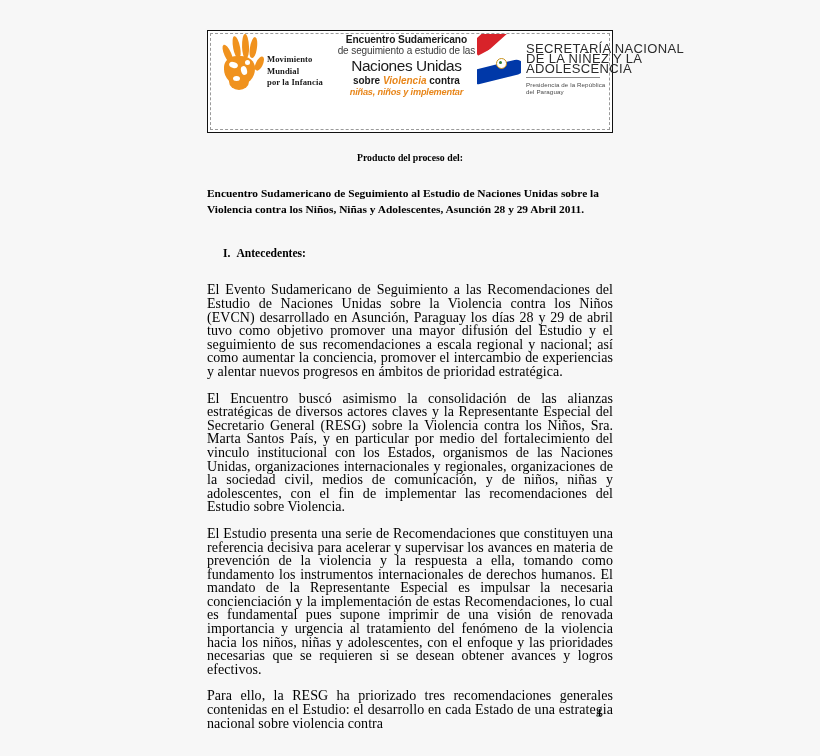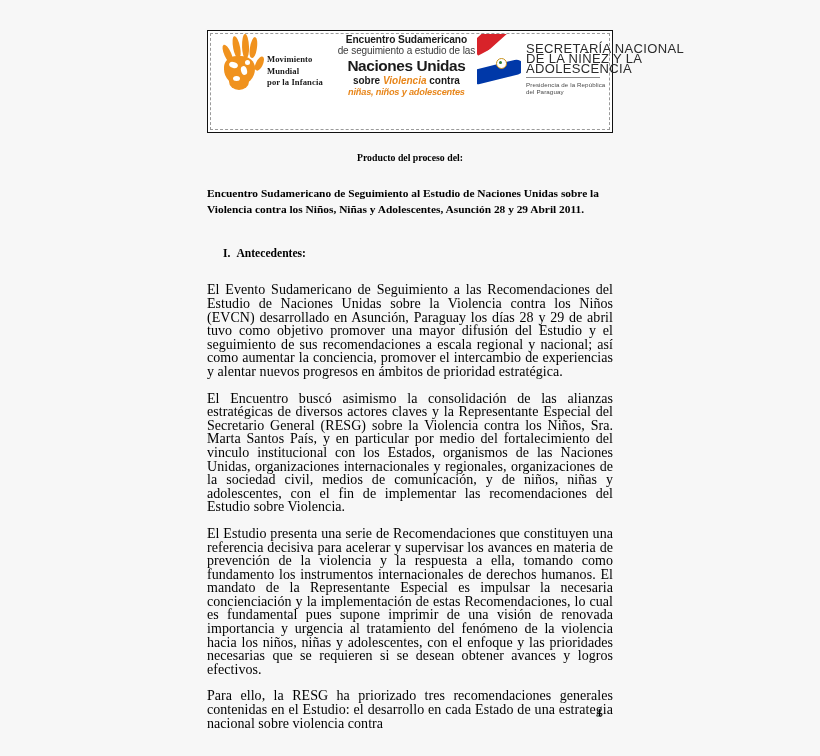--- a/index.html
+++ b/index.html
@@ -109,21 +109,21 @@
 
   
   .enc {
     font-family: "Liberation Sans", "DejaVu Sans", sans-serif;
     text-align: center;
     line-height: 1.08;
     color: #1a1a1a;
   }
   .enc-l1 { font-size: 10.2px; font-weight: 700; letter-spacing: -0.1px; }
   .enc-l2 { font-size: 10px;  font-weight: 400; color: #3a3a3a; margin-top: 1px; letter-spacing: -0.1px;}
-  .enc-l3 { font-size: 15.4px; font-weight: 700; letter-spacing: -0.4px; margin-top: 1px; }
+  .enc-l3 { font-size: 15.4px; font-weight: 400; letter-spacing: -0.4px; margin-top: 1px; }
   .enc-l4 { font-size: 10px;    font-weight: 700; margin-top: 2px; }
   .enc-l4 .viol { color: #E8861A; font-style: italic; font-weight: 700;}
   .enc-l5 { font-size: 9.2px;  font-weight: 700; font-style: italic; color: #E8861A; margin-top: 1px; letter-spacing: -0.2px;}
 
   
   .flag-wrap {
     width: 44px; height: 60px;
     position: relative;
     flex: 0 0 auto;
     margin-right: 5px;
@@ -269,21 +269,21 @@
             <div>por la Infancia</div>
           </div>
         </div>
 
         <div class="logo-cell logo-enc">
           <div class="enc">
             <div class="enc-l1">Encuentro Sudamericano</div>
             <div class="enc-l2">de seguimiento a estudio de las</div>
             <div class="enc-l3">Naciones Unidas</div>
             <div class="enc-l4"><span>sobre </span><span class="viol">Violencia</span><span> contra</span></div>
-            <div class="enc-l5">niñas, niños y adolescentes</div>
+            <div class="enc-l5">niñas, niños y implementar</div>
           </div>
         </div>
 
         <div class="logo-cell logo-snna">
           <div class="flag-wrap">
             <div class="flag-red"></div>
             <div class="flag-white"></div>
             <div class="flag-blue"></div>
             <div class="flag-seal"></div>
           </div>

